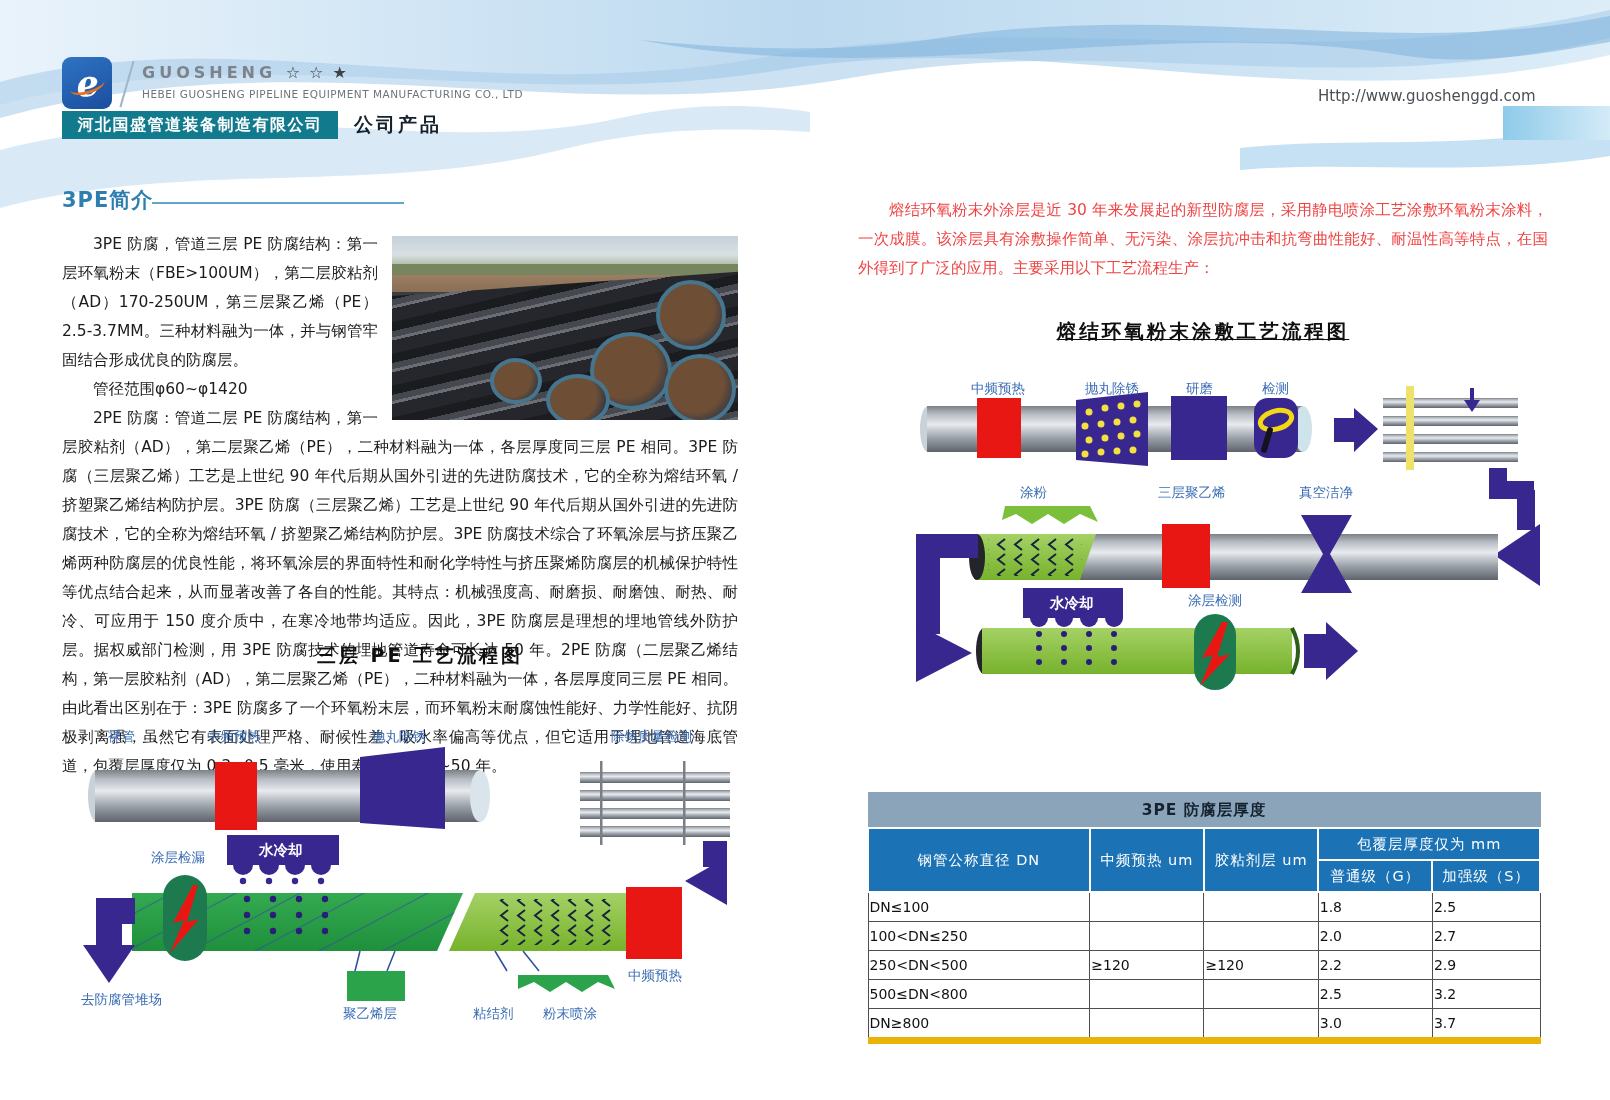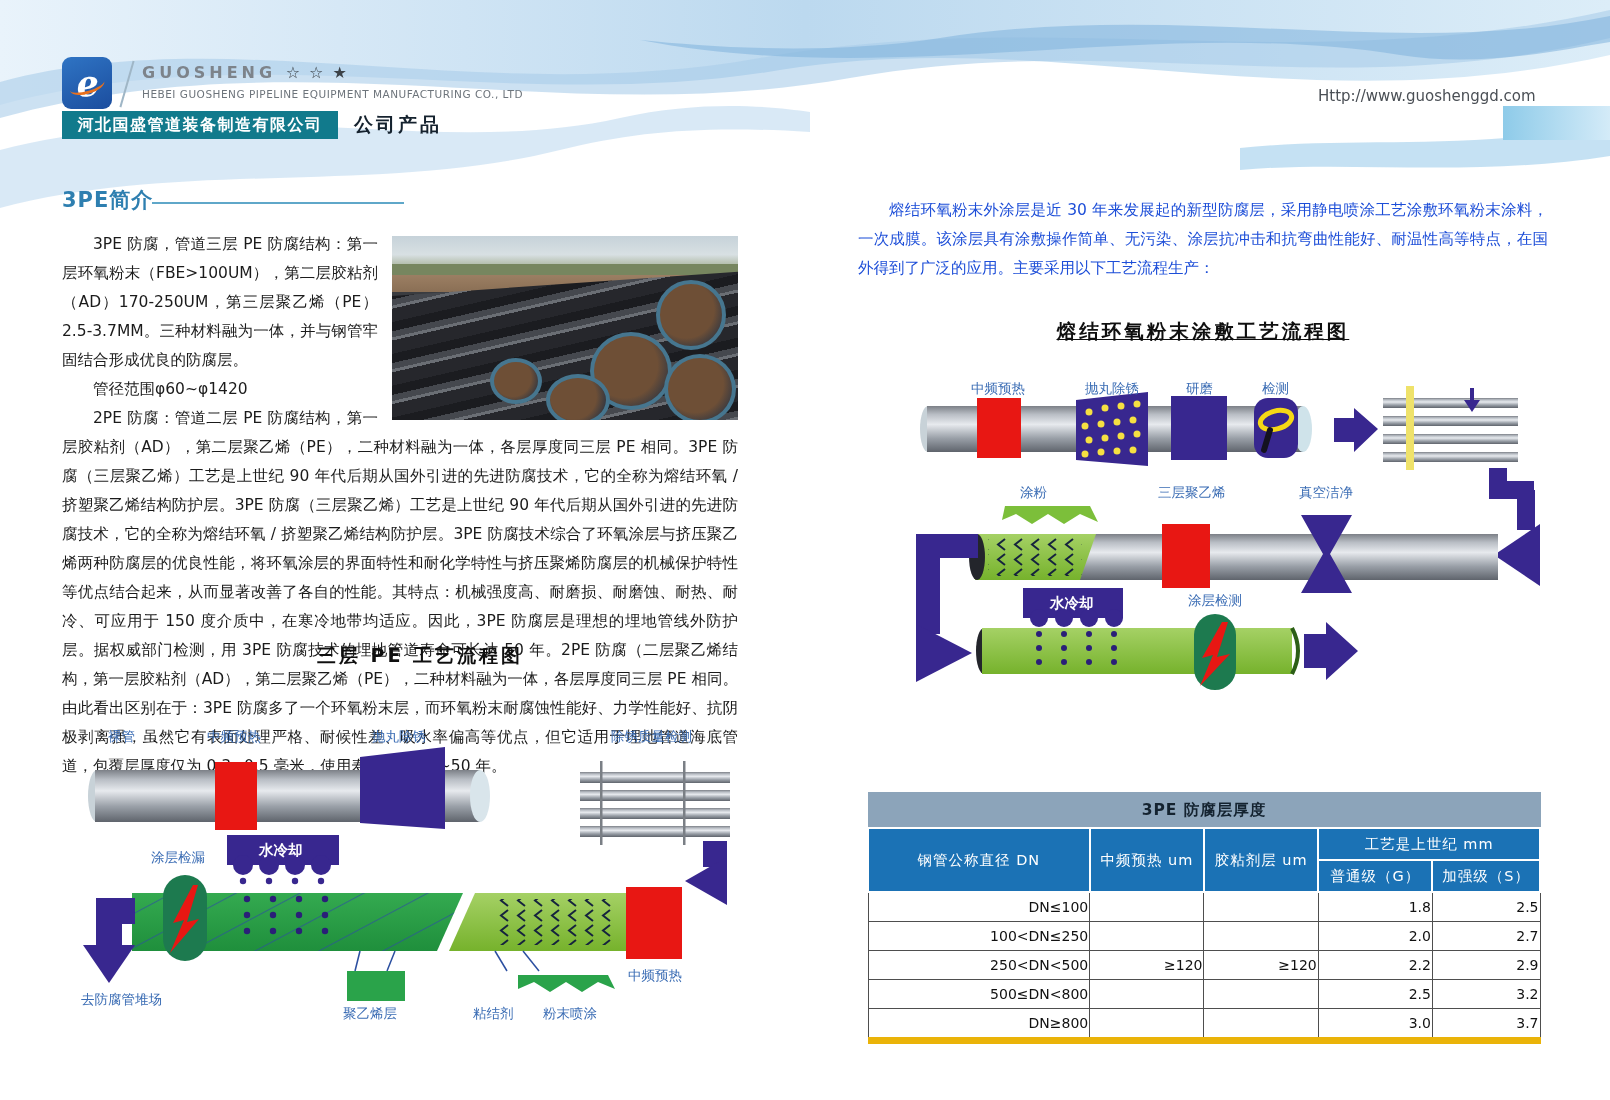--- a/index.html
+++ b/index.html
@@ -48,37 +48,37 @@
   .e2{right:66px;top:96px;width:74px;height:70px;}
   .e3{right:2px;top:118px;width:64px;height:62px;}
   .e4{right:128px;top:138px;width:56px;height:44px;}
   .e5{right:196px;top:122px;width:44px;height:38px;}
 
   .d1-title{position:absolute;left:62px;top:643px;width:716px;text-align:center;font-size:19px;
         font-weight:bold;color:#0f0f0f;letter-spacing:3px;}
   .d2-title{position:absolute;left:858px;top:318px;width:690px;text-align:center;font-size:19.5px;
         font-weight:bold;color:#0f0f0f;letter-spacing:3px;text-decoration:underline;}
   .r-text{position:absolute;left:858px;top:196px;width:690px;font-size:15.5px;line-height:29px;
-        text-align:justify;color:#1d4ed8;}
+        text-align:justify;color:#ef4444;}
   .r-text p{margin:0;text-indent:2em;}
 
   .diagram{position:absolute;}
   .diag1{left:55px;top:683px;width:690px;height:345px;}
   .diag2{left:858px;top:372px;width:695px;height:320px;}
   .dlabel{position:absolute;font-size:13.5px;color:#3a6cb4;white-space:nowrap;}
   .dlabel.w{color:#fff;font-weight:bold;font-size:14.5px;text-align:right;}
 
   
   .tbl{position:absolute;left:867px;top:792px;width:674px;border-collapse:collapse;
         font-size:14px;color:#111;table-layout:fixed;}
   .tbl tr.title td{background:#8ca4ba;color:#142330;font-weight:bold;font-size:15.5px;height:32px;
         text-align:center;border:1px solid #8ca4ba;letter-spacing:1px;}
   .tbl th{background:#1b72b5;color:#fff;font-weight:normal;font-size:14.5px;height:28px;
         border:2px solid #fff;text-align:center;letter-spacing:1px;}
-  .tbl td.c{border:1px solid #4e4e4e;height:26px;text-align:right;background:#fff;}
+  .tbl td.c{border:1px solid #4e4e4e;height:26px;text-align:left;background:#fff;}
   .tbl{border-bottom:7px solid #eab308;}
 </style>
 </head>
 <body>
 
 <div class="page">
 
   <svg class="waves" width="1610" height="235" viewBox="0 0 1610 235">
     <defs>
       <linearGradient id="wg1" x1="0" y1="0" x2="1" y2="0">
@@ -342,21 +342,21 @@
         <col style="width:16%">
     </colgroup>
     <tbody>
         <tr class="title">
       <td colspan="5">3PE 防腐层厚度</td>
     </tr>
     <tr>
       <th rowspan="2">钢管公称直径 DN</th>
       <th rowspan="2">中频预热 um</th>
       <th rowspan="2">胶粘剂层 um</th>
-      <th colspan="2">工艺是上世纪 mm</th>
+      <th colspan="2">包覆层厚度仅为 mm</th>
     </tr>
     <tr>
       <th>普通级（G）</th>
       <th>加强级（S）</th>
     </tr>
     <tr>
       <td class="c">DN≤100</td>
       <td class="c"></td>
       <td class="c"></td>
       <td class="c">1.8</td>

